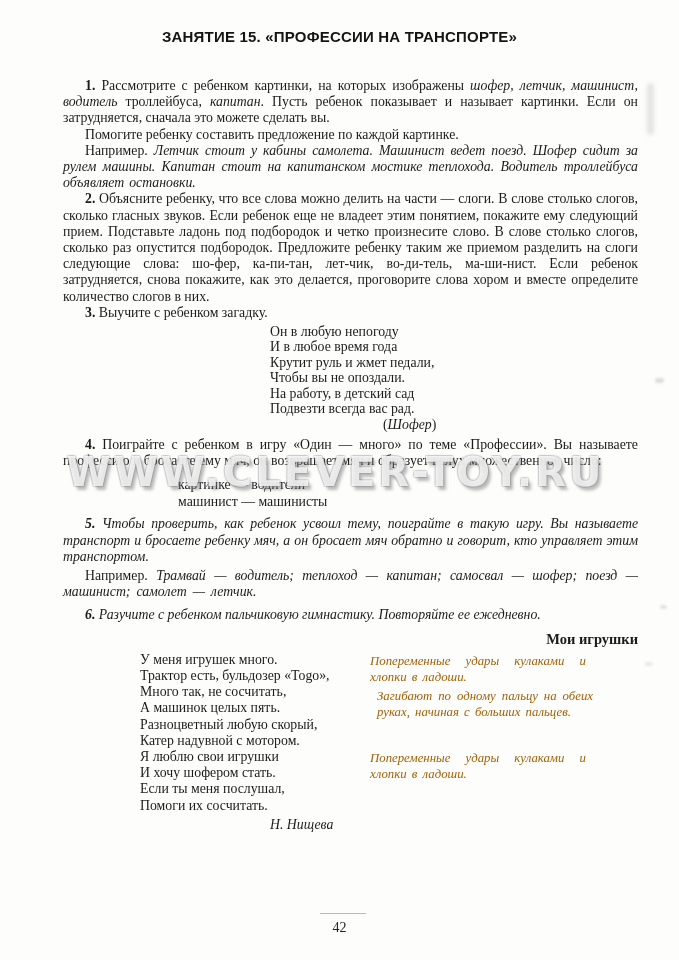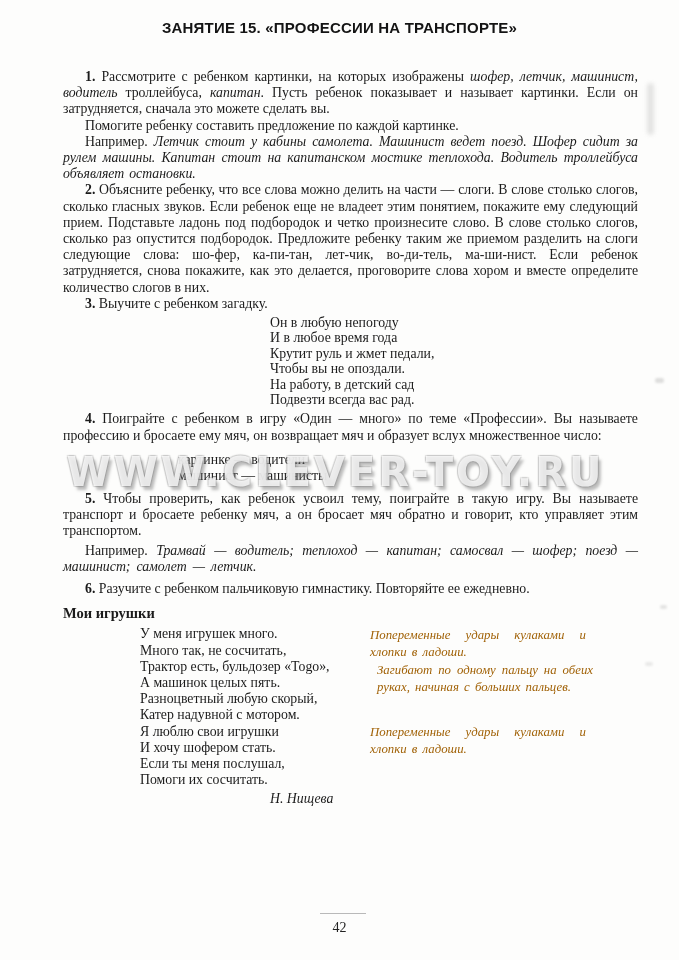--- a/index.html
+++ b/index.html
@@ -6,40 +6,40 @@
   .page{
     position:relative;
     width:679px;height:960px;
     background:#fdfdfc;
     font-family:"Liberation Serif",serif;
     color:#1b1b1b;
     overflow:hidden;
     margin:0 auto;
   }
   .title{
-    padding-top:19px;
+    padding-top:28px;
     text-align:center;
     font-family:"Liberation Sans",sans-serif;
     font-weight:bold;
     font-size:15px;
     line-height:17px;
     letter-spacing:0.2px;
     color:#141414;
   }
   .content{
     margin:33px 41px 0 63px;
     font-size:13.8px;
     line-height:16.2px;
   }
   .content p{
     margin:0;
     text-indent:22px;
     text-align:justify;
   }
-  .content p.mt6{margin-top:6px;}
+  .content p.mt6{margin-top:6px;font-style:italic;}
   .content p.mt3{margin-top:3px;}
   .i{font-style:italic;}
   .b{font-weight:bold;}
   .sp15{word-spacing:1.5px;}
   .sp25{word-spacing:2.5px;}
 
   .riddle{
     margin:3px 0 4px 207px;
     font-size:13.8px;
   }
@@ -53,21 +53,21 @@
   .pairs{
     display:flex;
     margin:8px 0 5px 115px;
     line-height:16.6px;
   }
   .pairs-col1{width:177px;}
   .pairs .line{white-space:nowrap;}
 
   .poem-heading{
     margin-top:8px;
-    text-align:left;
+    text-align:right;
     font-weight:bold;
     font-size:14.5px;
     line-height:17px;
   }
   .poem{
     position:relative;
     margin-left:77px;
     margin-top:4px;
   }
   .poem-left .line{line-height:16.2px;}
@@ -149,42 +149,43 @@
 
     <div class="riddle">
       <div>
           <div class="line">Он в любую непогоду</div>
           <div class="line">И в любое время года</div>
           <div class="line">Крутит руль и жмет педали,</div>
           <div class="line">Чтобы вы не опоздали.</div>
           <div class="line">На работу, в детский сад</div>
           <div class="line">Подвезти всегда вас рад.</div>
         </div>
+      <div class="riddle-attr"><span>(</span><span class="i">Шофер</span><span>)</span></div>
     </div>
 
     <p><span class="b">4. </span><span>Поиграйте с ребенком в игру «Один — много» по теме «Профессии». Вы называете профессию и бросаете ему мяч, он возвращает мяч и образует вслух множественное число:</span></p>
 
     <div class="pairs">
       <div class="pairs-col2">
           <div class="line">картинке — водители</div>
           <div class="line">машинист — машинисты</div>
         </div>
     </div>
 
     <p class="mt6"><span class="b">5. </span><span>Чтобы проверить, как ребенок усвоил тему, поиграйте в такую игру. Вы называете транспорт и бросаете ребенку мяч, а он бросает мяч обратно и говорит, кто управляет этим транспортом.</span></p>
     <p class="mt3 sp25"><span>Например. </span><span class="i">Трамвай — водитель; теплоход — капитан; самосвал — шофер; поезд — машинист; самолет — летчик.</span></p>
     <p class="mt6"><span class="b">6. </span><span>Разучите с ребенком пальчиковую гимнастику. Повторяйте ее ежедневно.</span></p>
 
     <div class="poem-heading">Мои игрушки</div>
 
     <div class="poem">
       <div class="poem-left">
           <div class="line">У меня игрушек много.</div>
+          <div class="line">Трактор есть, бульдозер «Togo»,</div>
           <div class="line">Много так, не сосчитать,</div>
-          <div class="line">Трактор есть, бульдозер «Togo»,</div>
           <div class="line">А машинок целых пять.</div>
           <div class="line">Разноцветный любую скорый,</div>
           <div class="line">Катер надувной с мотором.</div>
           <div class="line">Я люблю свои игрушки</div>
           <div class="line">И хочу шофером стать.</div>
           <div class="line">Если ты меня послушал,</div>
           <div class="line">Помоги их сосчитать.</div>
         </div>
       <div class="poem-author">Н. Нищева</div>
       <div class="poem-instructions">

